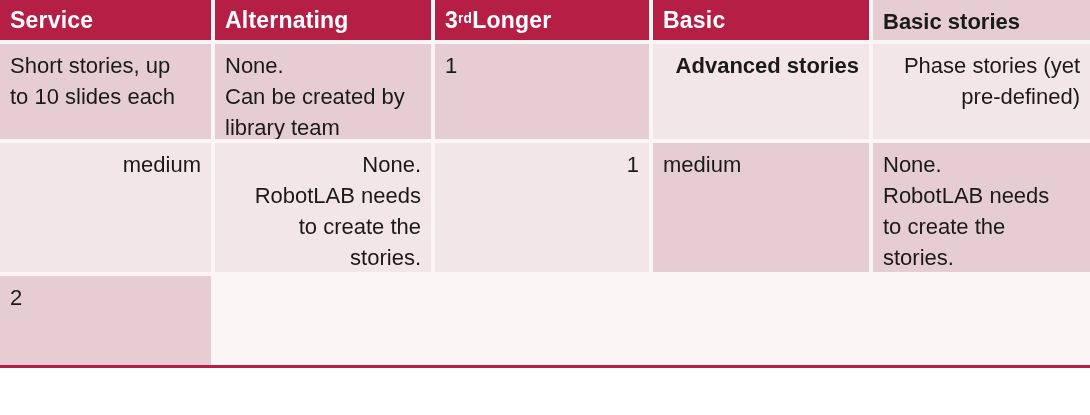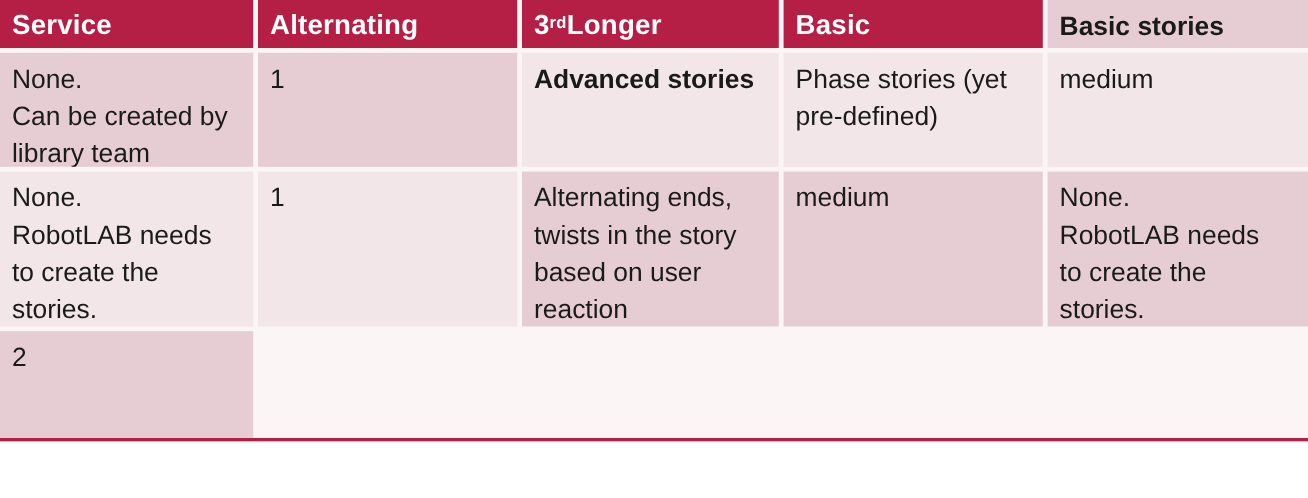--- a/index.html
+++ b/index.html
@@ -46,21 +46,21 @@
   }
   .td {
     color: var(--text);
     font-size: 22px;
     line-height: 31px;
     padding: 6px 10px;
     white-space: pre-line;
     overflow: hidden;
   }
   .band-dark  { background: var(--band-dark); }
-  .band-light { background: var(--band-light); }
+  .band-light { background: var(--band-light); text-align: right; }
   .svc { font-weight: 600; }
   .bottom-border {
     position: absolute;
     left: 0; right: 0; bottom: 0;
     height: 3px;
     background: var(--header-bg);
   }
 </style>
 </head>
 <body>
@@ -71,39 +71,37 @@
     <div class="th">Service</div>
     <div class="th">Alternating</div>
     <div class="th">
         <span>3</span>
         <sup>rd</sup>
         <span> Longer</span>
       </div>
     <div class="th">Basic</div>
 
     <div class="td band-dark svc">Basic stories</div>
+    <div class="td band-dark">Short stories, up
+to 10 slides each</div>
     <div class="td band-dark">None.
 Can be created by
 library team</div>
     <div class="td band-dark">1</div>
 
     <div class="td band-light svc">Advanced stories</div>
     <div class="td band-light">Phase stories (yet
 pre-defined)</div>
     <div class="td band-light">medium</div>
     <div class="td band-light">None.
 RobotLAB needs
 to create the
 stories.</div>
     <div class="td band-light">1</div>
 
-    <div class="td band-dark">Alternating ends,
-twists in the story
-based on user
-reaction</div>
     <div class="td band-dark">medium</div>
     <div class="td band-dark">None.
 RobotLAB needs
 to create the
 stories.</div>
     <div class="td band-dark">2</div>
 
   </div>
   <div class="bottom-border"></div>
 </div>

